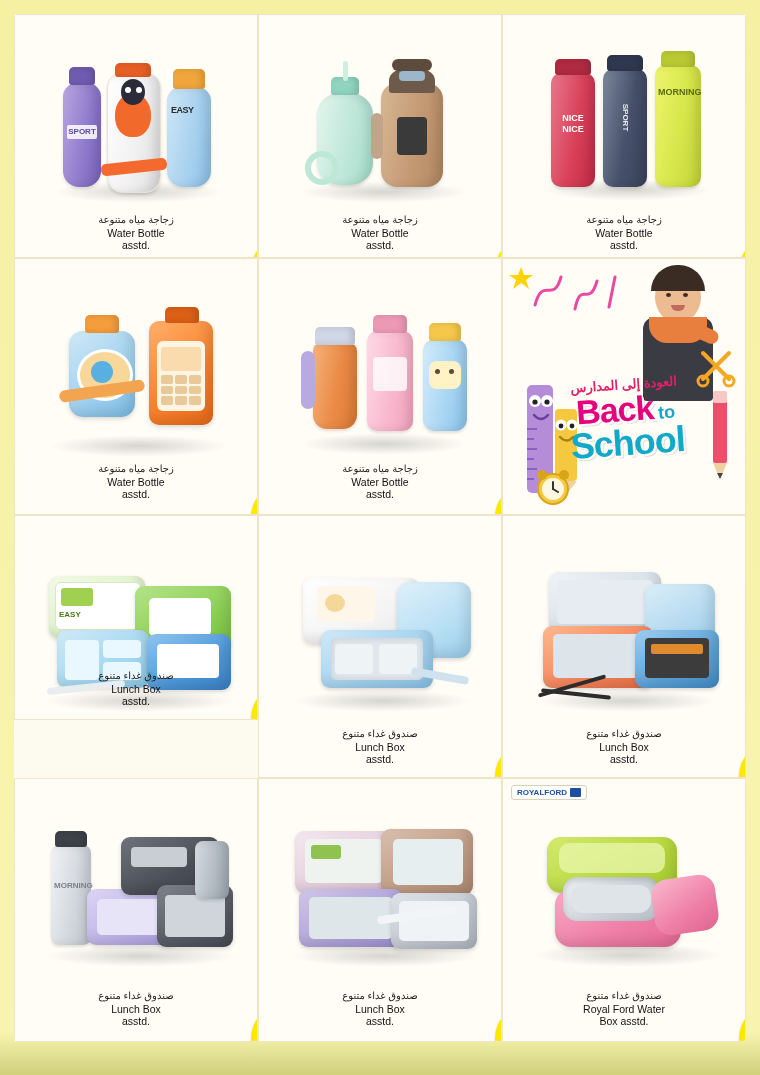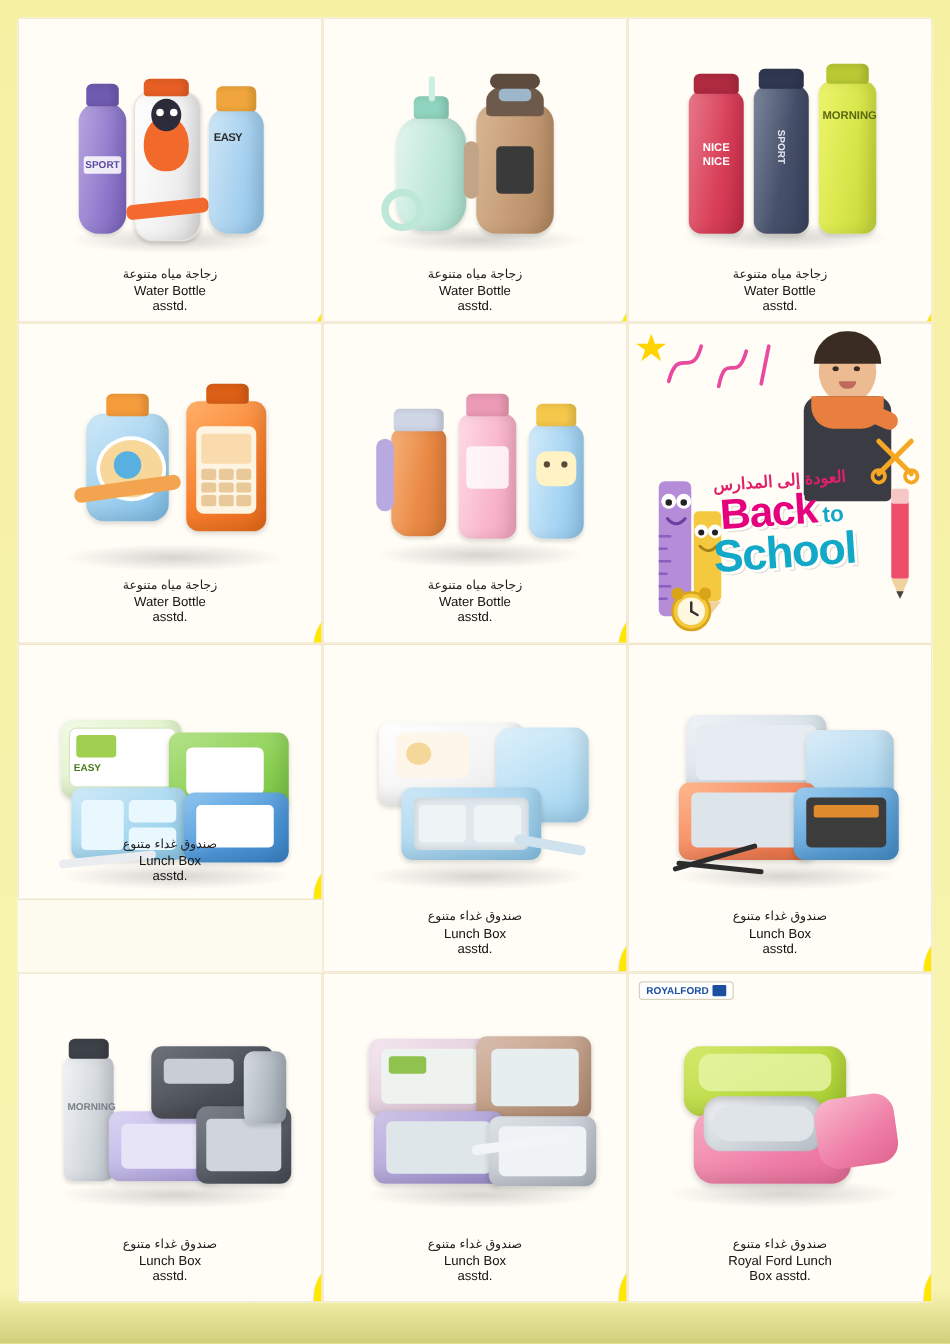--- a/index.html
+++ b/index.html
@@ -640,20 +640,20 @@
         </div>
         <div class="pricewrap" style="right:6px; bottom:36px;">
           <div class="price">
             
             
             
           </div>
         </div>
         <div class="labels" style="bottom:14px;">
           <div class="lbl-ar">صندوق غداء متنوع</div>
-          <div class="lbl-en">Royal Ford Lunch</div>
+          <div class="lbl-en">Royal Ford Water</div>
           <div class="lbl-en">Box asstd.</div>
         </div>
       </div>
     </div>
 
   </div>
 </div>
 
 </body></html>

